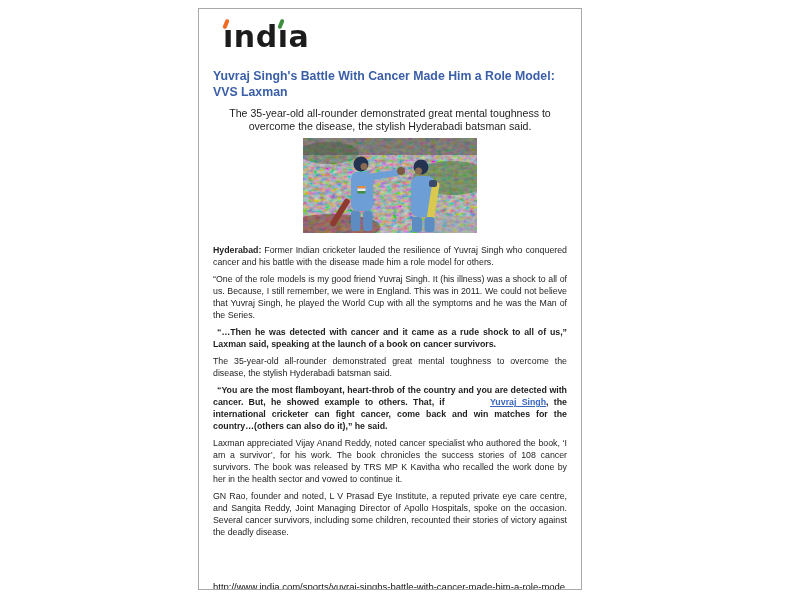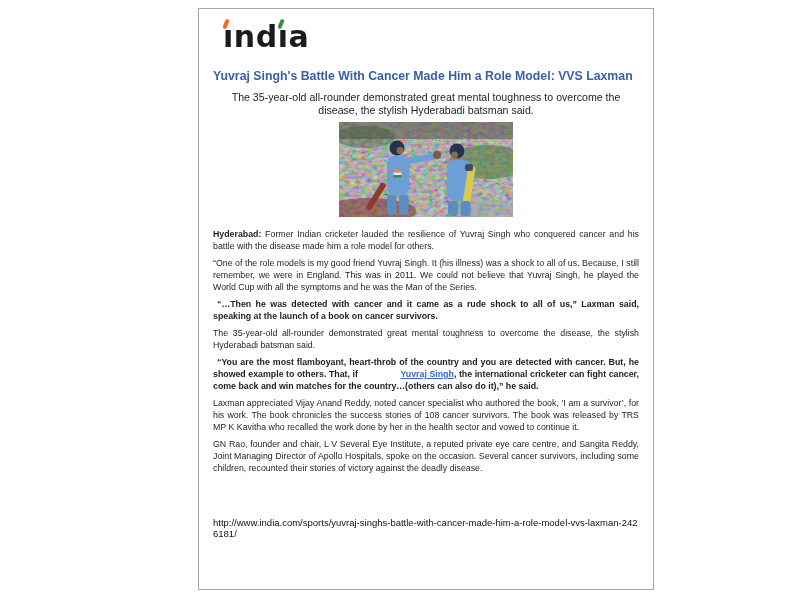--- a/index.html
+++ b/index.html
@@ -2,21 +2,21 @@
 <html><head>
 <meta charset="utf-8">
 <style>
   * { margin: 0; padding: 0; box-sizing: border-box; }
   html, body { width: 800px; height: 600px; background: #ffffff; overflow: hidden; }
   body { font-family: "Liberation Sans", "DejaVu Sans", sans-serif; color: #222; }
 
   .page-card {
     position: absolute;
     left: 198px; top: 8px;
-    width: 456px; height: 582px;
+    width: 384px; height: 582px;
     background: #ffffff;
     border: 1px solid #a8a8a8;
     overflow: hidden;
   }
 
   
   .logo-row { padding: 10px 0 0 24px; }
   .site-logo {
     position: relative;
     display: inline-block;
@@ -170,18 +170,18 @@
     </span>
   </div>
 
   <div class="article-body">
     <p><span class="lead-label">Hyderabad:</span><span> Former Indian cricketer lauded the resilience of Yuvraj Singh who conquered cancer and his battle with the disease made him a role model for others.</span></p>
     <p>“One of the role models is my good friend Yuvraj Singh. It (his illness) was a shock to all of us. Because, I still remember, we were in England. This was in 2011. We could not believe that Yuvraj Singh, he played the World Cup with all the symptoms and he was the Man of the Series.</p>
     <p class="qindent">“…Then he was detected with cancer and it came as a rude shock to all of us,” Laxman said, speaking at the launch of a book on cancer survivors.</p>
     <p>The 35-year-old all-rounder demonstrated great mental toughness to overcome the disease, the stylish Hyderabadi batsman said.</p>
     <p class="qindent"><span>“You are the most flamboyant, heart-throb of the country and you are detected with cancer. But, he showed example to others. That, if </span><a class="inline-link">Yuvraj Singh</a><span>, the international cricketer can fight cancer, come back and win matches for the country…(others can also do it),” he said.</span></p>
     <p>Laxman appreciated Vijay Anand Reddy, noted cancer specialist who authored the book, ‘I am a survivor’, for his work. The book chronicles the success stories of 108 cancer survivors. The book was released by TRS MP K Kavitha who recalled the work done by her in the health sector and vowed to continue it.</p>
-    <p>GN Rao, founder and chair, L V Several Eye Institute, a reputed private eye care centre, and Sangita Reddy, Joint Managing Director of Apollo Hospitals, spoke on the occasion. Several cancer survivors, including some children, recounted their stories of victory against the deadly disease.</p>
+    <p>GN Rao, founder and noted, L V Prasad Eye Institute, a reputed private eye care centre, and Sangita Reddy, Joint Managing Director of Apollo Hospitals, spoke on the occasion. Several cancer survivors, including some children, recounted their stories of victory against the deadly disease.</p>
   </div>
 
   <div class="source-url">http://www.india.com/sports/yuvraj-singhs-battle-with-cancer-made-him-a-role-model-vvs-laxman-2426181/</div>
 
 </div>
 
 </body></html>

